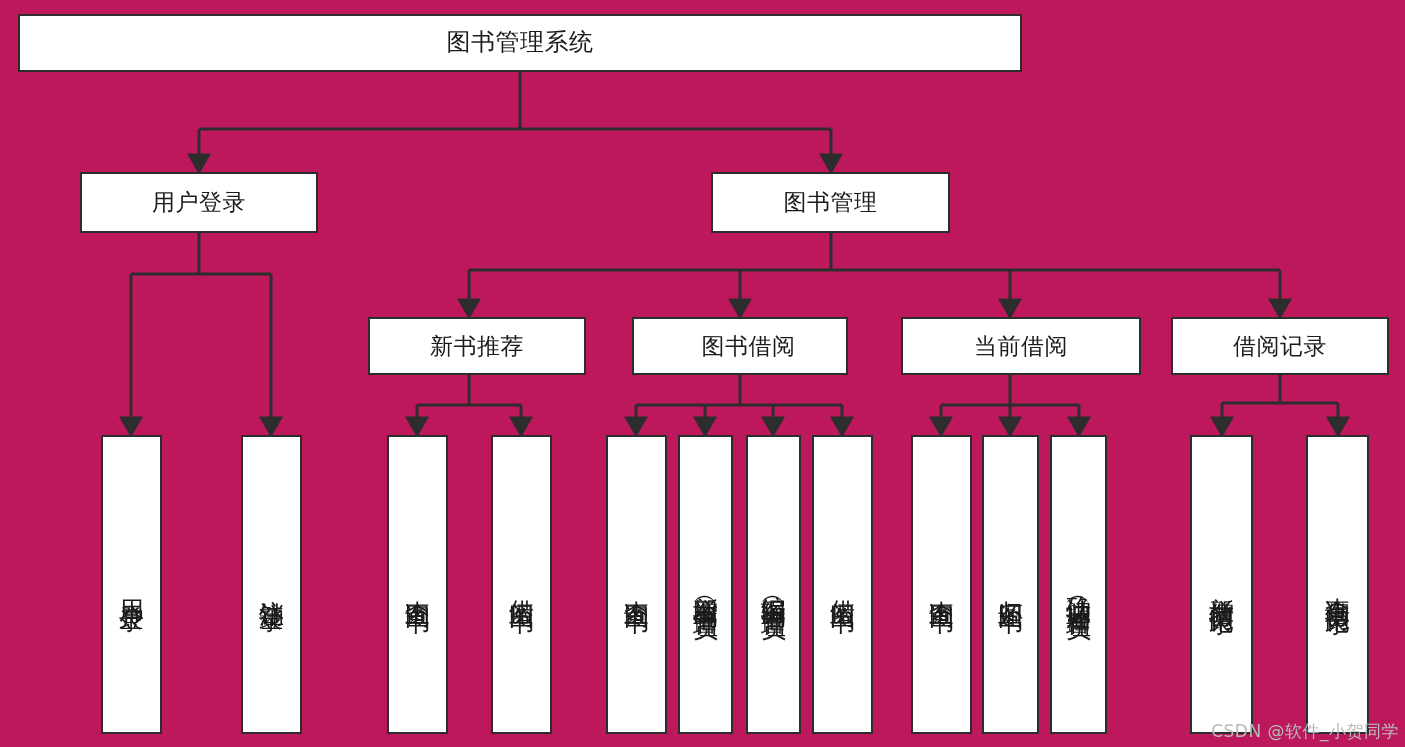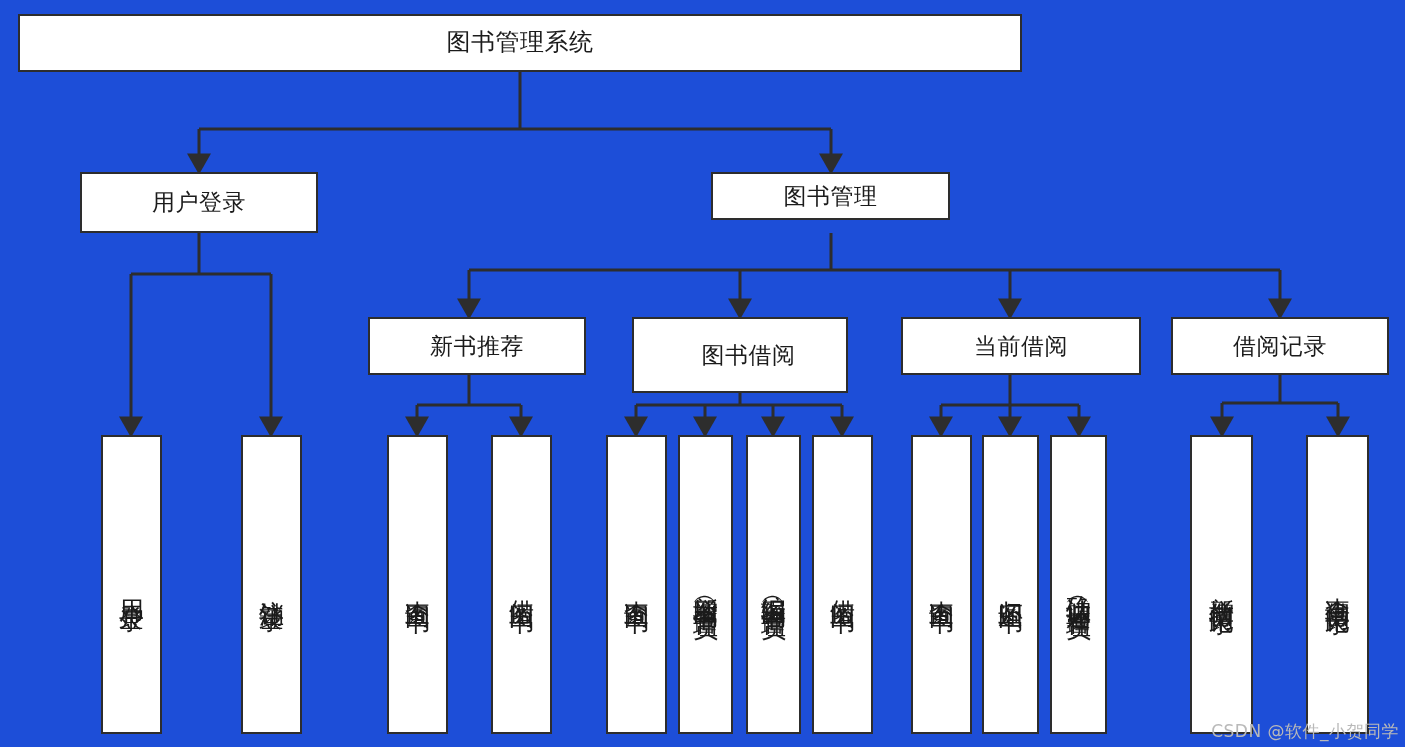--- a/index.html
+++ b/index.html
@@ -8,21 +8,21 @@
     padding: 0;
     background: #ffffff;
   }
   body {
     font-family: "DejaVu Sans", "Liberation Sans", sans-serif;
   }
   #diagram-canvas {
     position: relative;
     width: 1405px;
     height: 747px;
-    background: #1d4ed8;
+    background: #be185d;
     overflow: hidden;
   }
   #edge-layer {
     position: absolute;
     left: 0;
     top: 0;
     width: 1405px;
     height: 747px;
     pointer-events: none;
   }
@@ -139,29 +139,29 @@
   </svg>
 
   <div class="node horizontal root" style="left:18px; top:14px; width:1004px; height:58px;">
     <span class="label">图书管理系统</span>
   </div>
 
   <div class="node horizontal" style="left:80px; top:172px; width:238px; height:61px;">
     <span class="label">用户登录</span>
   </div>
 
-  <div class="node horizontal" style="left:711px; top:172px; width:239px; height:48px;">
+  <div class="node horizontal" style="left:711px; top:172px; width:239px; height:61px;">
     <span class="label">图书管理</span>
   </div>
 
   <div class="node horizontal" style="left:360px; top:317px; width:218px; height:58px;margin-left:8px;">
     <span class="label">新书推荐</span>
   </div>
 
-  <div class="node horizontal" style="left:632px; top:317px; width:216px; height:76px;padding-left:17px;">
+  <div class="node horizontal" style="left:632px; top:317px; width:216px; height:58px;padding-left:17px;">
     <span class="label">图书借阅</span>
   </div>
 
   <div class="node horizontal" style="left:901px; top:317px; width:240px; height:58px;">
     <span class="label">当前借阅</span>
   </div>
 
   <div class="node horizontal" style="left:1171px; top:317px; width:218px; height:58px;">
     <span class="label">借阅记录</span>
   </div>

